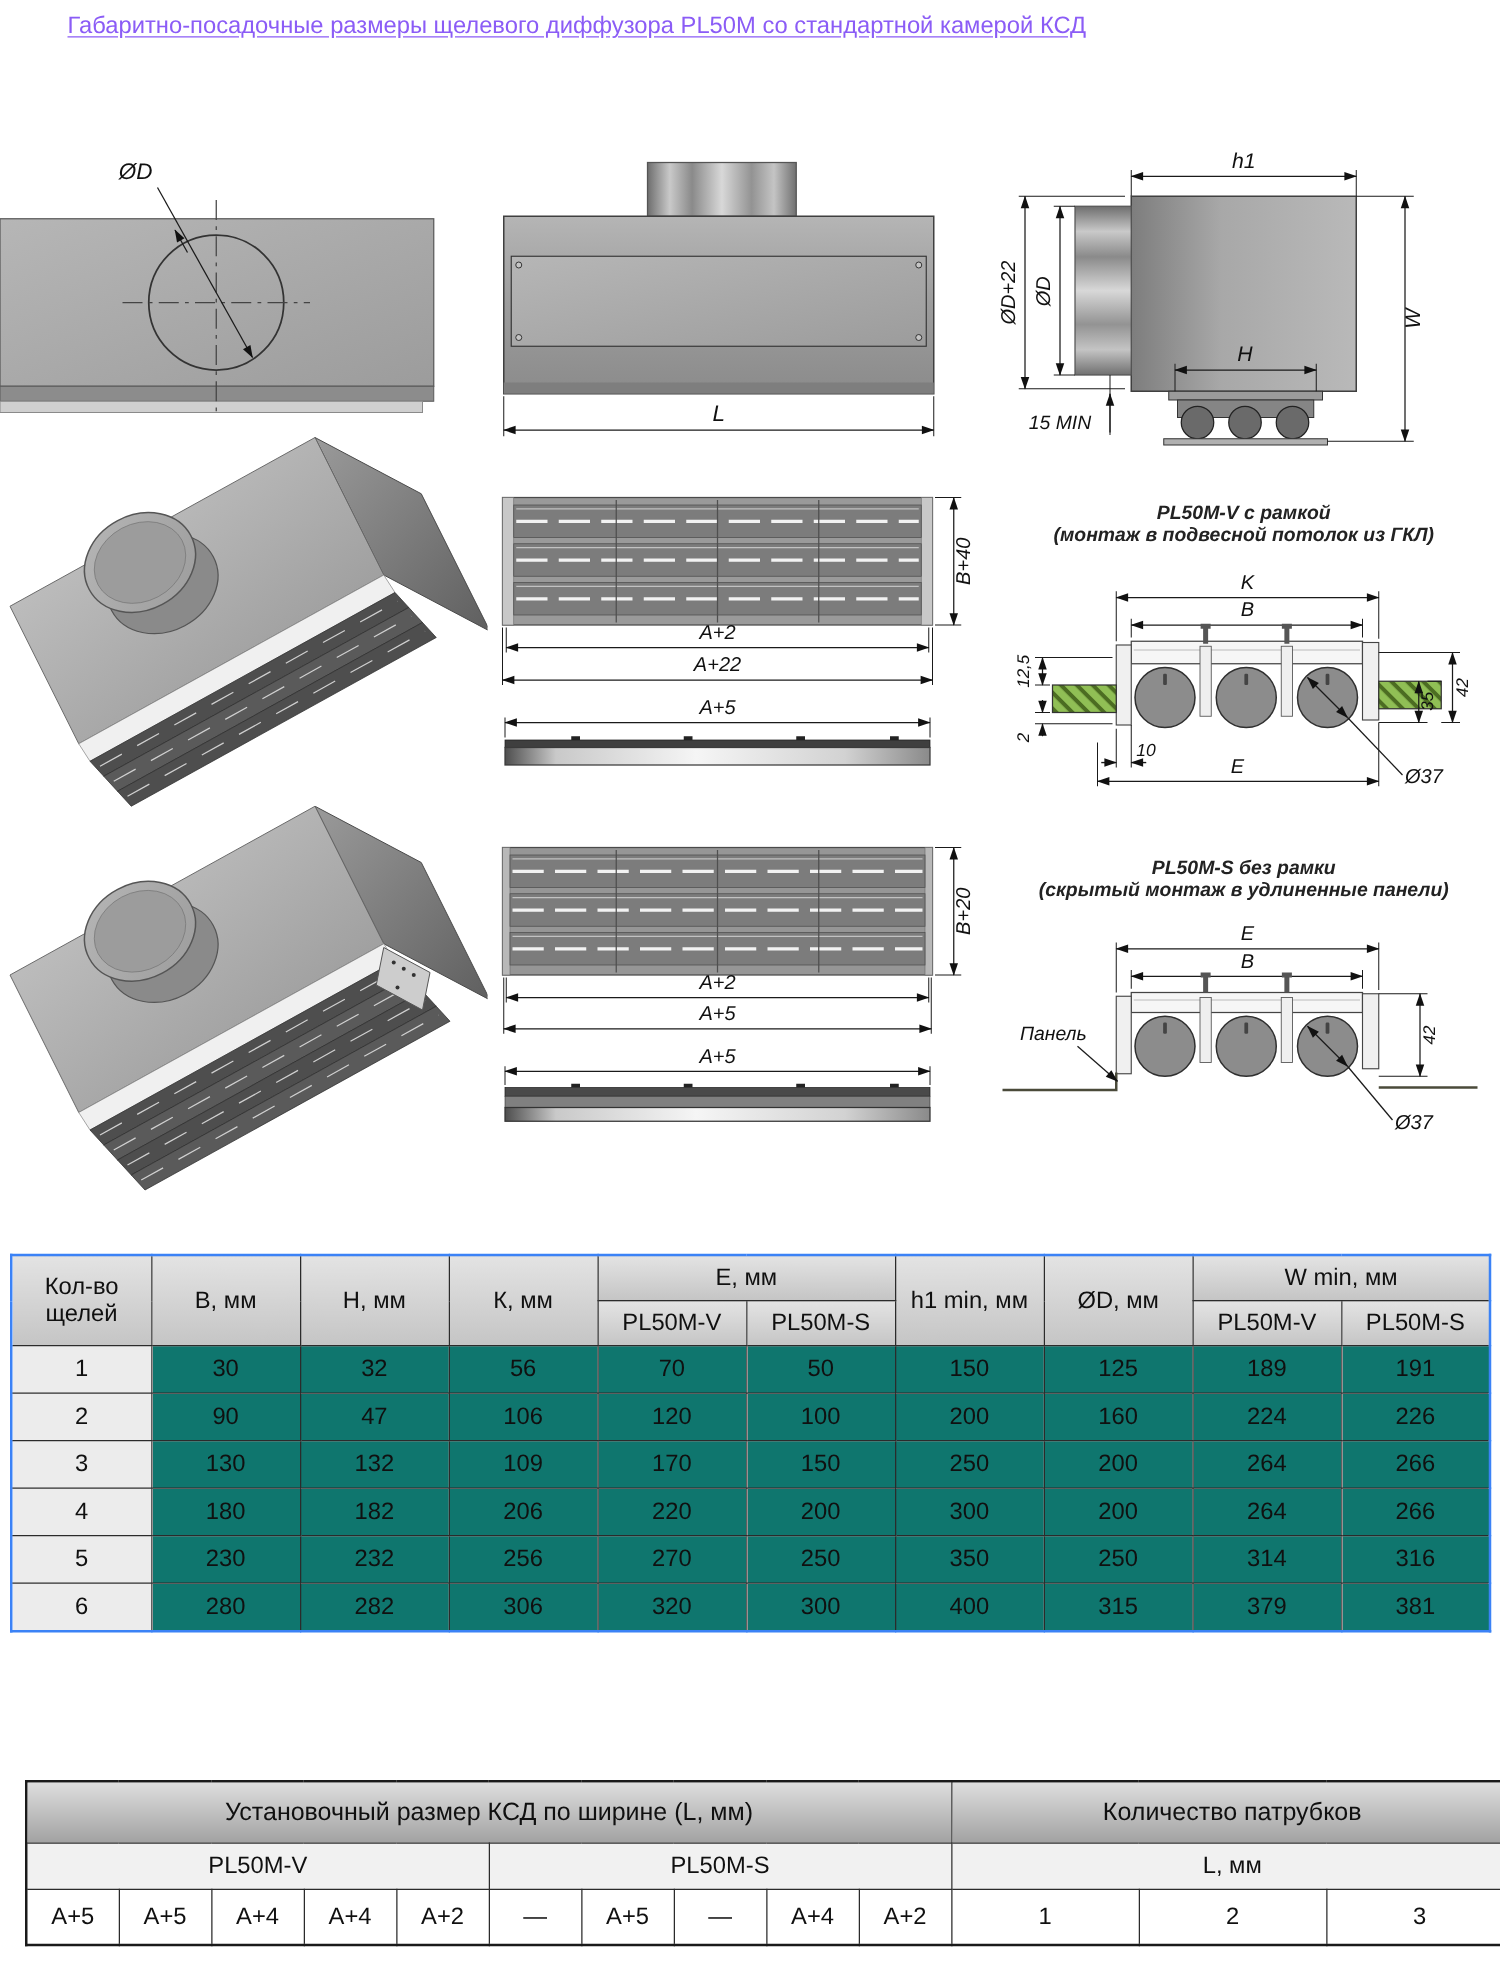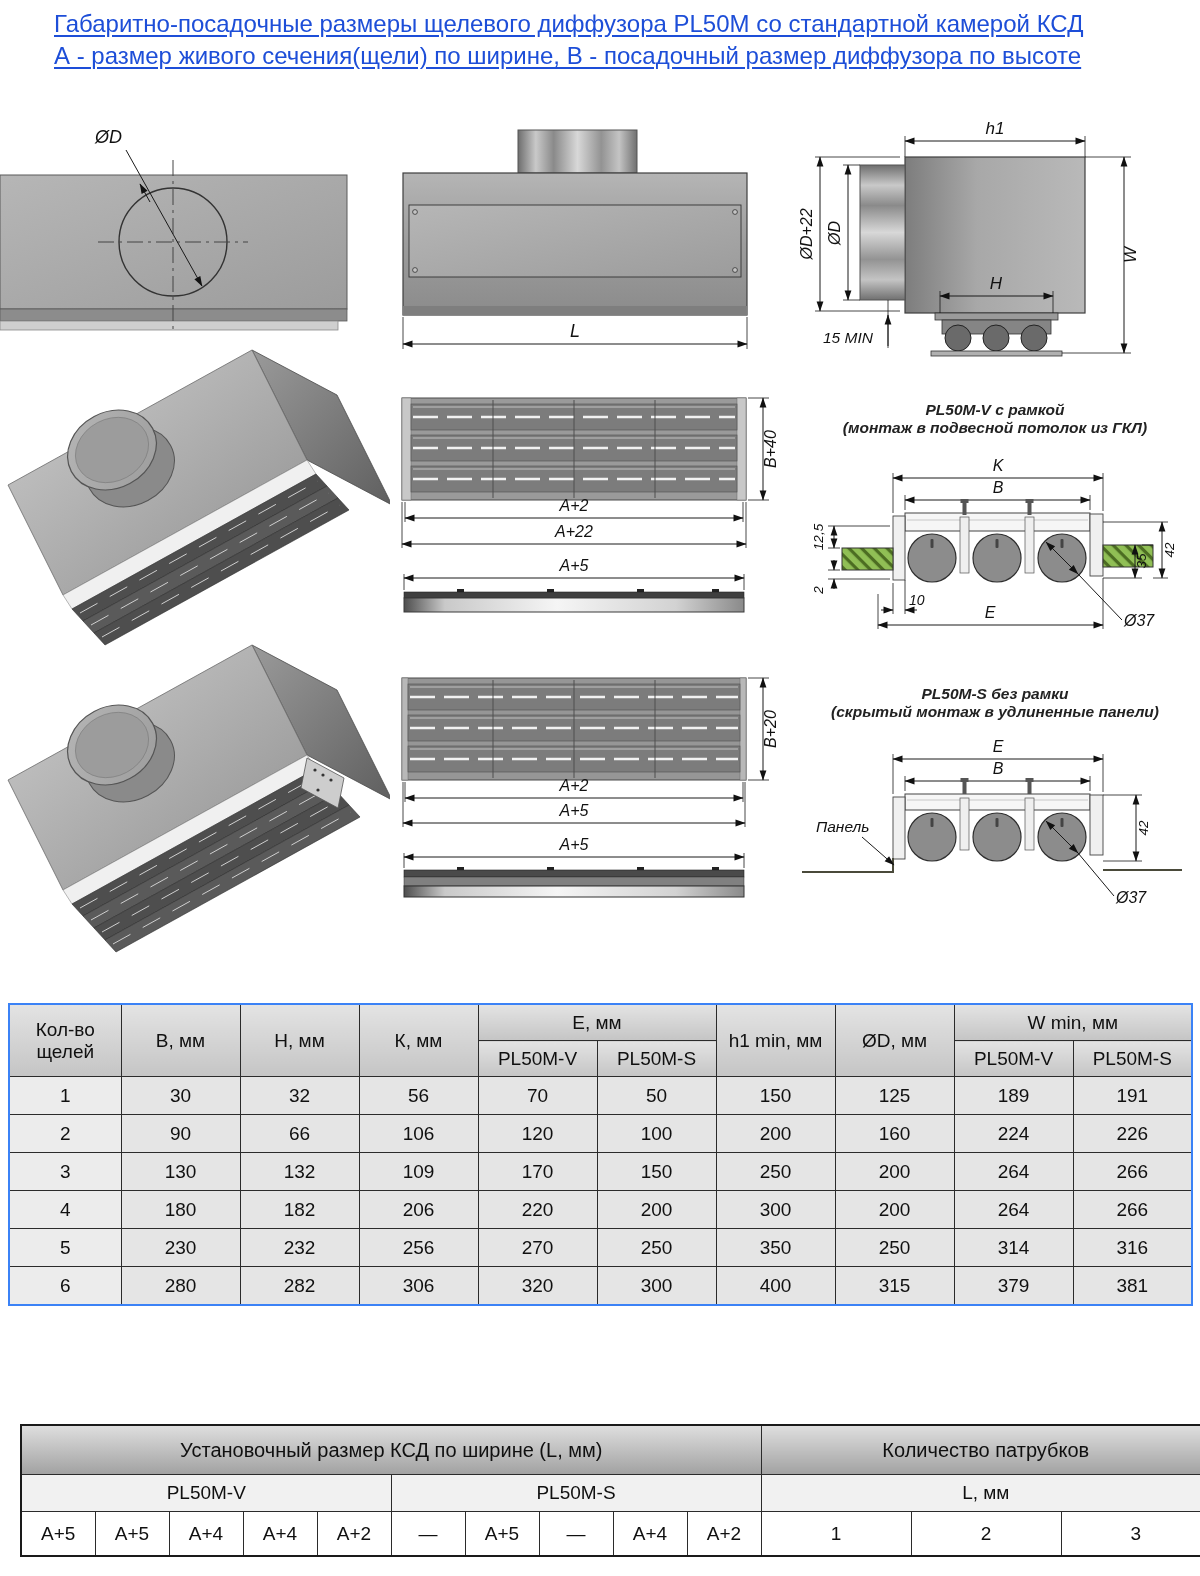--- a/index.html
+++ b/index.html
@@ -2,52 +2,51 @@
 <html><head>
 <meta charset="utf-8">
 <style>
   html,body{margin:0;padding:0;}
   body{
     width:1200px;height:1576px;position:relative;background:#fff;
     font-family:"Liberation Sans",sans-serif;color:#111;overflow:hidden;
   }
   .abs{position:absolute;}
   
-  #title{left:54px;top:8px;width:1120px;line-height:1.32;font-size:24px;color:#1d4ed8;}
+  #title{left:54px;top:8px;width:1120px;line-height:1.32;font-size:19px;color:#8b5cf6;}
   #title .tl{text-decoration:underline;text-underline-offset:3px;}
   
   svg text{font-family:"Liberation Sans",sans-serif;}
   .dimtxt{font-style:italic;fill:#111;}
   .sect-title{font-style:italic;font-weight:600;fill:#222;}
   .dl{stroke:#1a1a1a;stroke-width:1;fill:none;marker-start:url(#ar);marker-end:url(#ar);}
   .lead{stroke:#1a1a1a;stroke-width:1;fill:none;marker-end:url(#ar);}
   .ext{stroke:#1a1a1a;stroke-width:0.8;}
   .cl{stroke:#444;stroke-width:1;stroke-dasharray:16 5 3 5;}
   
   table{border-collapse:collapse;table-layout:fixed;position:absolute;background:#fff;}
   td{border:1px solid #2b2b2b;text-align:center;vertical-align:middle;
      font-size:19px;color:#101010;padding:0 2px;overflow:hidden;}
   #t1{left:8px;top:1003px;width:1185px;border:2px solid #3b82f6;}
   #t1 td.hd{background:linear-gradient(180deg,#e3e3e3 0%,#c5c5c5 100%);}
   #t1 thead td{height:35px;}
-  #t1 tbody td{height:37px;background:#e5e5e5;}
+  #t1 tbody td{height:37px;background:#0f766e;}
   #t1 tbody td:first-child{background:#ececec;}
   .preline{white-space:pre-line;line-height:1.15;}
   #t2{left:20px;top:1378px;width:1190px;border:2px solid #1a1a1a;margin-top:46px;}
   #t2 .r1 td{height:48px;font-size:20px;background:linear-gradient(180deg,#dedede 0%,#a2a2a2 100%);}
   #t2 .r2 td{height:36px;background:#f1f1f1;}
   #t2 .r3 td{height:56px;background:#e9e9e9;}
   #t2 .r4 td{height:43px;background:#fff;}
 </style>
 </head>
 <body>
 
 <div id="title" class="abs">
   <div class="tl">Габаритно-посадочные размеры щелевого диффузора PL50M со стандартной камерой КСД</div>
-  <div class="tl">А - размер живого сечения(щели) по ширине, В - посадочный размер диффузора по высоте</div>
 </div>
 
 <svg class="abs" style="left:0;top:96px" width="390" height="268" viewBox="0 0 390 268">
   <defs>
     <marker id="ar" viewBox="0 0 10 8" refX="9.5" refY="4" markerWidth="11" markerHeight="8" orient="auto-start-reverse">
       <path d="M0,0.6 L10,4 L0,7.4 Z" fill="#111"></path>
     </marker>
     <linearGradient id="gPanel" x1="0" y1="0" x2="1" y2="1">
       <stop offset="0" stop-color="#b6b6b6"></stop>
         <stop offset="1" stop-color="#9c9c9c"></stop>
@@ -483,21 +482,21 @@
         <td>70</td>
         <td>50</td>
         <td>150</td>
         <td>125</td>
         <td>189</td>
         <td>191</td>
       </tr>
       <tr>
         <td>2</td>
         <td>90</td>
-        <td>66</td>
+        <td>47</td>
         <td>106</td>
         <td>120</td>
         <td>100</td>
         <td>200</td>
         <td>160</td>
         <td>224</td>
         <td>226</td>
       </tr>
       <tr>
         <td>3</td>

